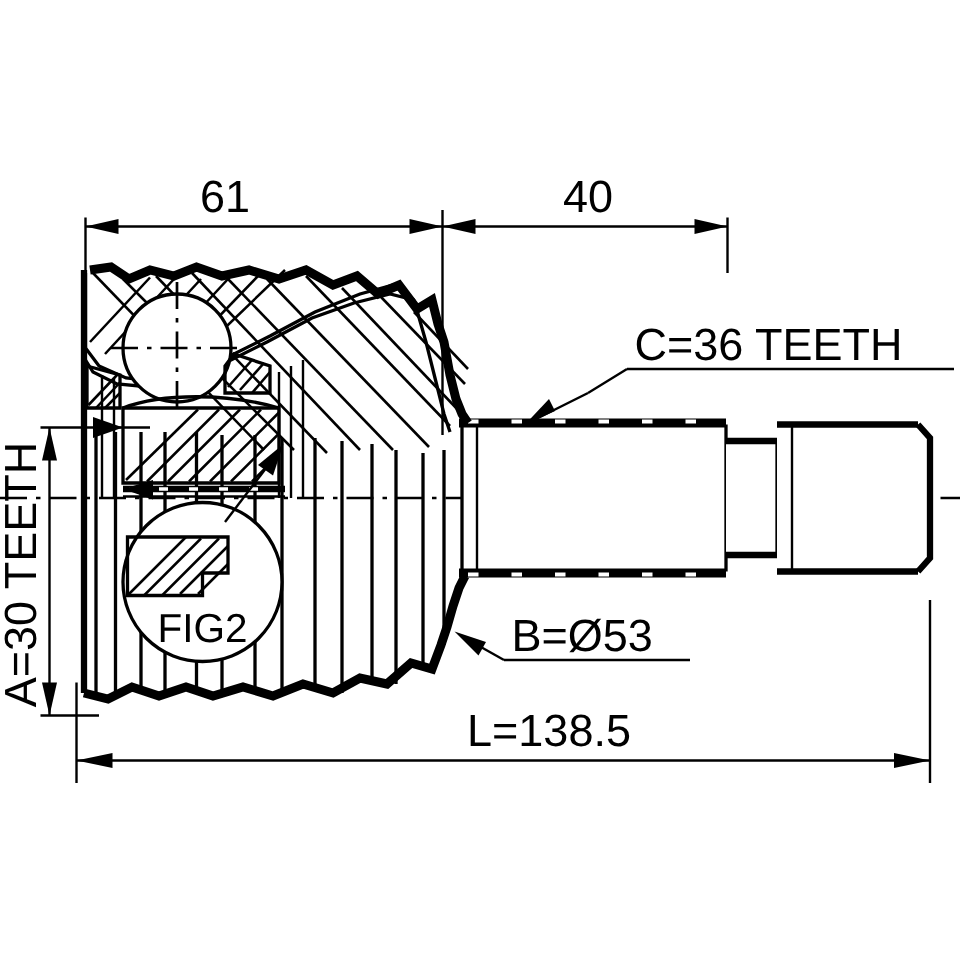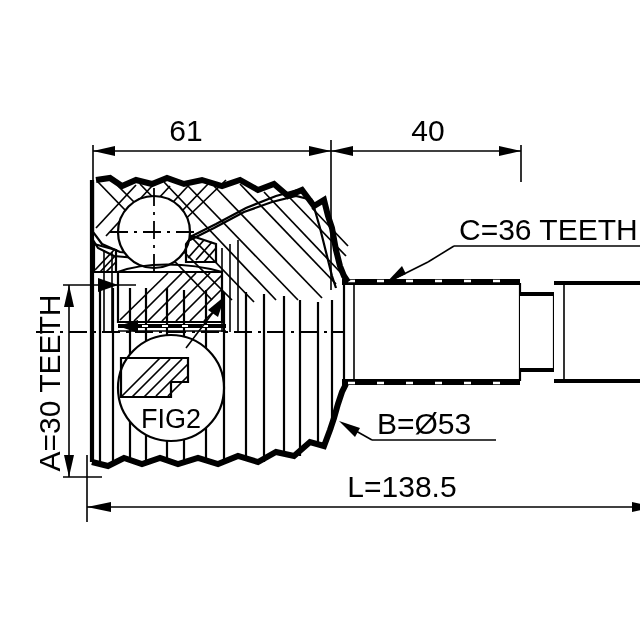--- a/index.html
+++ b/index.html
@@ -11,21 +11,20 @@
     width: 640px;
     height: 640px;
     overflow: hidden;
     font-family: "Liberation Sans", sans-serif;
   }
   #drawing-root {
     position: relative;
     width: 544px;
     height: 640px;
     background: #ffffff;
-    padding-left: 36px;
   }
   svg#tech-drawing {
     display: block;
     width: 640px;
     height: 640px;
   }
   .dimtext {
     font-family: "Liberation Sans", sans-serif;
     font-size: 30px;
     fill: #000000;

